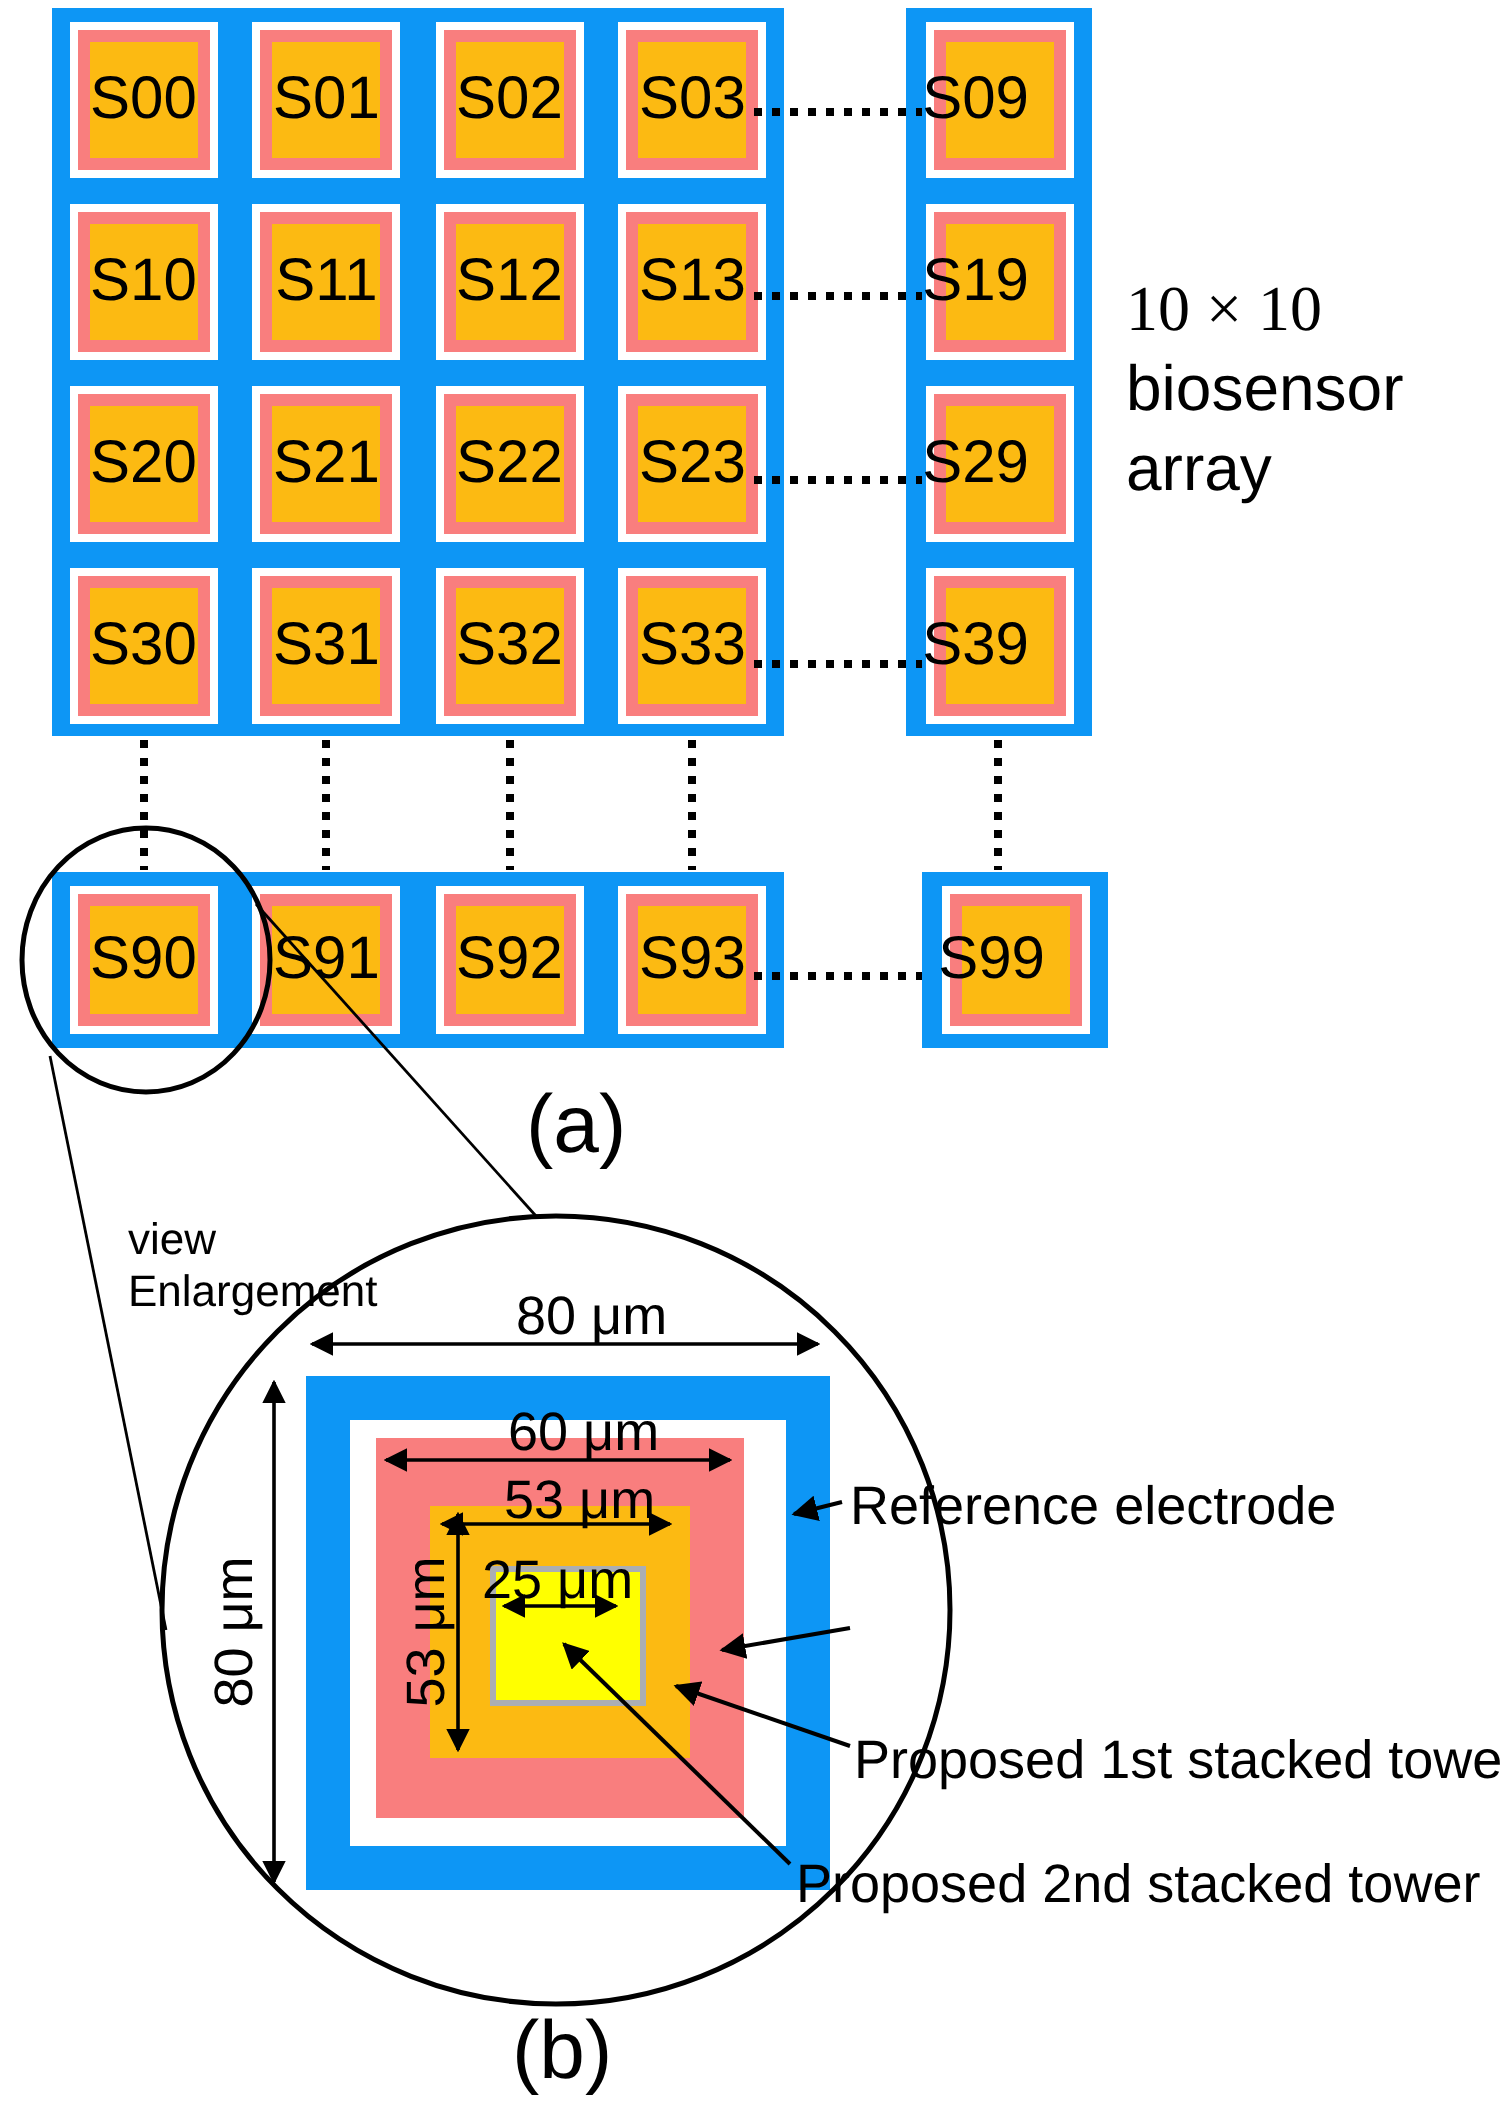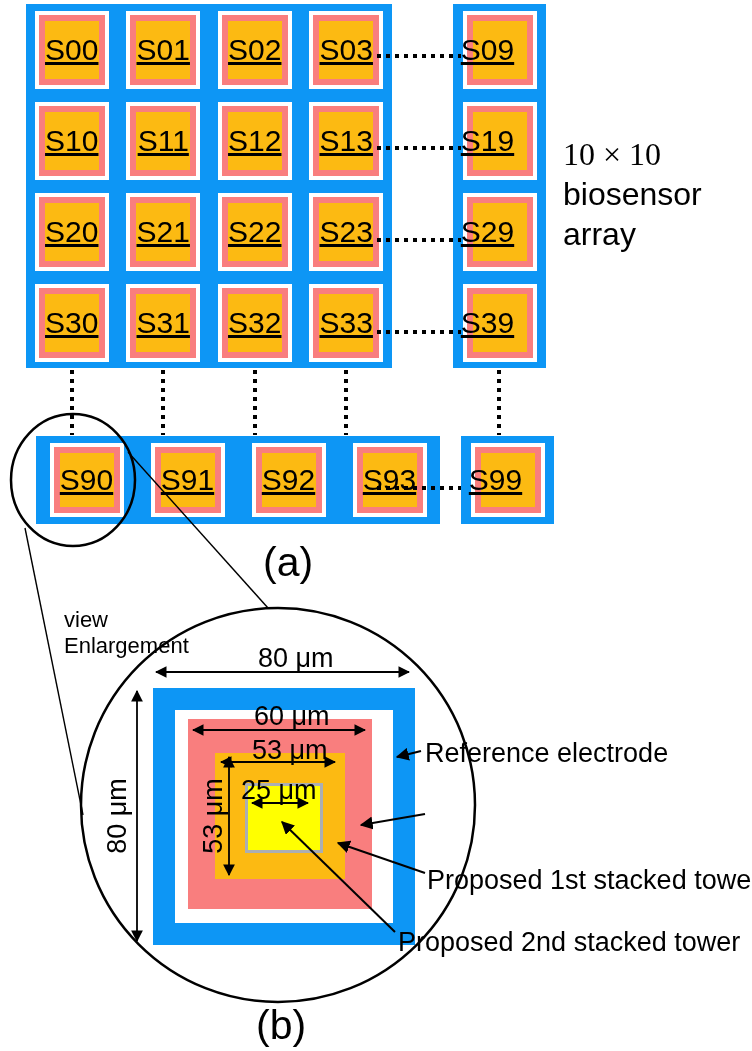--- a/index.html
+++ b/index.html
@@ -7,30 +7,30 @@
     --gray:#ABAEB3; --ink:#000000;
   }
   html,body{margin:0;padding:0;background:#fff;}
   #figure{position:relative;width:752px;height:1051px;background:#fff;overflow:hidden;
           font-family:"Liberation Sans",sans-serif;color:var(--ink);}
   
   .block{position:absolute;background:var(--blue);display:grid;place-items:center;z-index:1;}
   #main-grid{left:26px;top:4px;width:366px;height:364px;
              grid-template-columns:repeat(4,1fr);grid-template-rows:repeat(4,1fr);}
   #right-col{left:453px;top:4px;width:93px;height:364px;grid-template-rows:repeat(4,1fr);}
-  #bottom-row{left:36px;top:436px;width:404px;height:88px;grid-template-columns:repeat(4,1fr);}
+  #bottom-row{left:26px;top:436px;width:366px;height:88px;grid-template-columns:repeat(4,1fr);}
   #corner-block{left:461px;top:436px;width:93px;height:88px;}
   .cell{width:74px;height:78px;background:#fff;display:flex;align-items:center;justify-content:center;}
   .cell.flat{height:74px;}
-  .ring{width:66px;height:70px;background:var(--pink);display:flex;align-items:center;justify-content:center;text-decoration:underline;}
+  .ring{width:66px;height:70px;background:var(--pink);display:flex;align-items:center;justify-content:center;}
   .flat .ring{height:66px;}
   .core{width:54px;height:58px;background:var(--orange);display:flex;align-items:center;justify-content:center;
         font-size:30px;line-height:1;white-space:nowrap;}
   .flat .core{height:54px;}
-  .left-label .core{justify-content:center;}
+  .left-label .core{justify-content:flex-end;}
   .left-label .core span{position:relative;left:-12px;}
   
   .dots-h{position:absolute;left:377px;width:84px;height:4px;z-index:4;
           background:repeating-linear-gradient(90deg,var(--ink) 0 4px,transparent 4px 9px);}
   .dots-v{position:absolute;top:370px;width:4px;height:65px;z-index:4;
           background:repeating-linear-gradient(180deg,var(--ink) 0 4px,transparent 4px 9px);}
   
   .sq{position:absolute;z-index:1;}
   #sq-blue{left:153px;top:688px;width:262px;height:257px;background:var(--blue);}
   #sq-white{left:175px;top:710px;width:218px;height:213px;background:#fff;}

